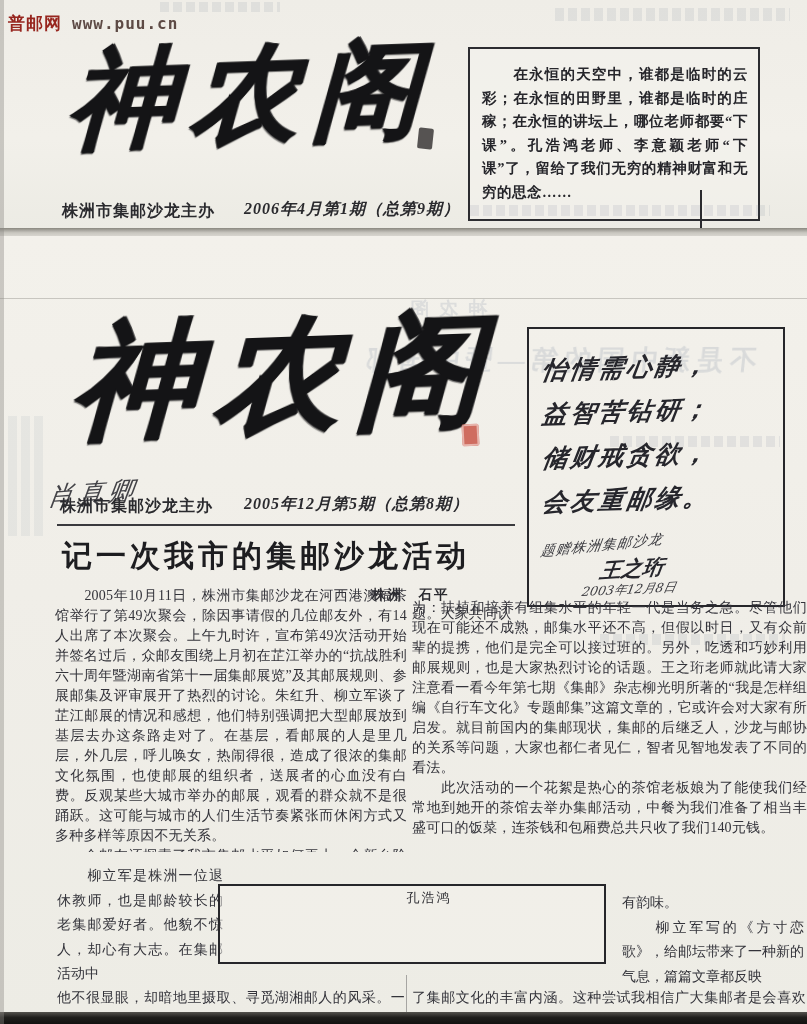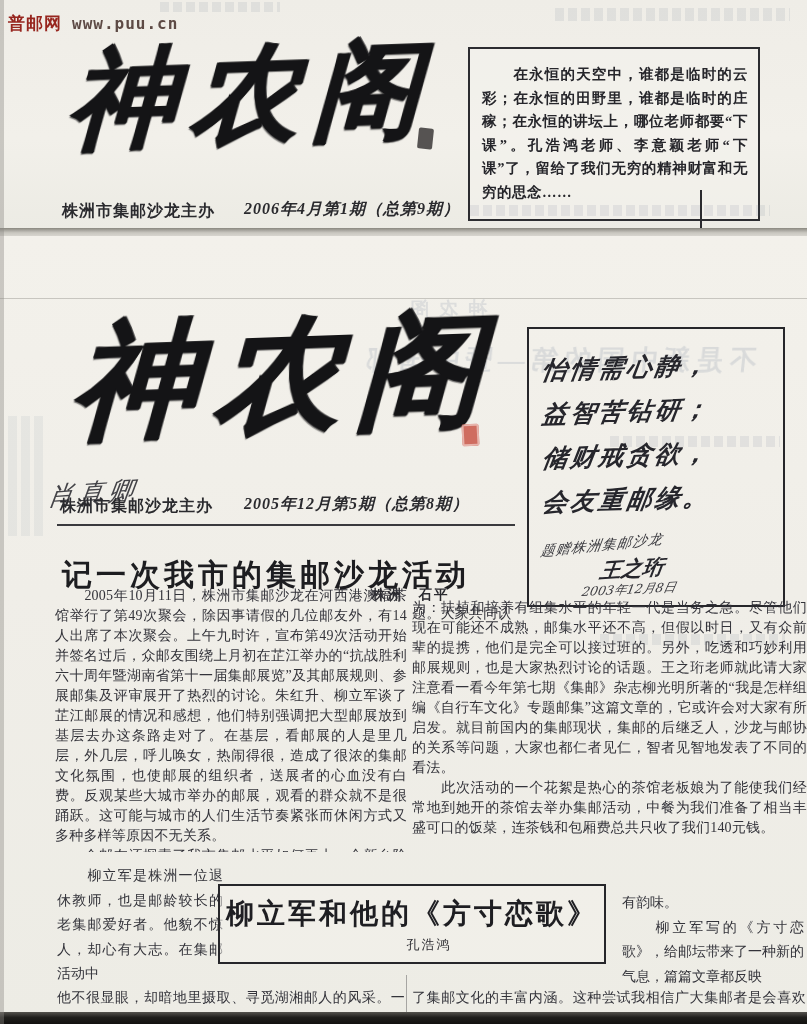--- a/index.html
+++ b/index.html
@@ -128,37 +128,36 @@
       <div class="hand callig-line">会友重邮缘。</div>
       <div class="hand" id="callig-dedic">题赠株洲集邮沙龙</div>
       <div class="hand" id="callig-signer">王之珩</div>
       <div class="hand" id="callig-date">2003年12月8日</div>
     </div>
 
     <div class="mast-line" style="left:60px;top:260px;">株洲市集邮沙龙主办</div>
     <div class="mast-line issue" style="left:244px;top:258px;">2005年12月第5期（总第8期）</div>
     <div id="rule-main" style="top:288px;"></div>
 
-    <div id="a1-title" style="top:319px;">记一次我市的集邮沙龙活动</div>
+    <div id="a1-title" style="top:300px;">记一次我市的集邮沙龙活动</div>
     <div id="a1-byline" style="top:350px;">株洲　石平</div>
 
     <div id="a1-left" class="bodytext" style="top:350px;">
       <p>　　2005年10月11日，株洲市集邮沙龙在河西港澳福茶馆举行了第49次聚会，除因事请假的几位邮友外，有14人出席了本次聚会。上午九时许，宣布第49次活动开始并签名过后，众邮友围绕上月初在芷江举办的“抗战胜利六十周年暨湖南省第十一届集邮展览”及其邮展规则、参展邮集及评审展开了热烈的讨论。朱红升、柳立军谈了芷江邮展的情况和感想，他们特别强调把大型邮展放到基层去办这条路走对了。在基层，看邮展的人是里几层，外几层，呼儿唤女，热闹得很，造成了很浓的集邮文化氛围，也使邮展的组织者，送展者的心血没有白费。反观某些大城市举办的邮展，观看的群众就不是很踊跃。这可能与城市的人们生活节奏紧张而休闲方式又多种多样等原因不无关系。</p>
       <p>　　众邮友还探索了我市集邮水平如何再上一个新台阶的问</p>
     </div>
     <div id="a1-right-first" class="bodytext" style="top:362px;margin-top:6px;">题。大家共同认</div>
     <div id="a1-right" class="bodytext" style="top:362px;">
       <p>为：扶植和培养有组集水平的年轻一代是当务之急。尽管他们现在可能还不成熟，邮集水平还不高，但假以时日，又有众前辈的提携，他们是完全可以接过班的。另外，吃透和巧妙利用邮展规则，也是大家热烈讨论的话题。王之珩老师就此请大家注意看一看今年第七期《集邮》杂志柳光明所著的“我是怎样组编《自行车文化》专题邮集”这篇文章的，它或许会对大家有所启发。就目前国内的集邮现状，集邮的后继乏人，沙龙与邮协的关系等问题，大家也都仁者见仁，智者见智地发表了不同的看法。</p>
       <p>　　此次活动的一个花絮是热心的茶馆老板娘为了能使我们经常地到她开的茶馆去举办集邮活动，中餐为我们准备了相当丰盛可口的饭菜，连茶钱和包厢费总共只收了我们140元钱。</p>
     </div>
 
     <div id="a2-left" style="top:620px;margin-top:8px;">　　柳立军是株洲一位退休教师，也是邮龄较长的老集邮爱好者。他貌不惊人，却心有大志。在集邮活动中</div>
 
     <div id="a2-box" style="top:648px;">
-      <div class="t">柳立军和他的《方寸恋歌》</div>
       <div class="au">孔浩鸿</div>
     </div>
 
     <div id="a2-right" style="top:655px;">
       <p>有韵味。</p>
       <p>　　柳立军写的《方寸恋歌》，给邮坛带来了一种新的气息，篇篇文章都反映</p>
     </div>
 
     <div id="a2-divider" style="top:739px;"></div>
     <div id="a2-cleft" class="bodytext" style="top:750px;line-height:23px;">他不很显眼，却暗地里摄取、寻觅湖湘邮人的风采。一个小本子从不离手。和邮友交流，形似“扯谈”，暗在采访。近两年</div>

